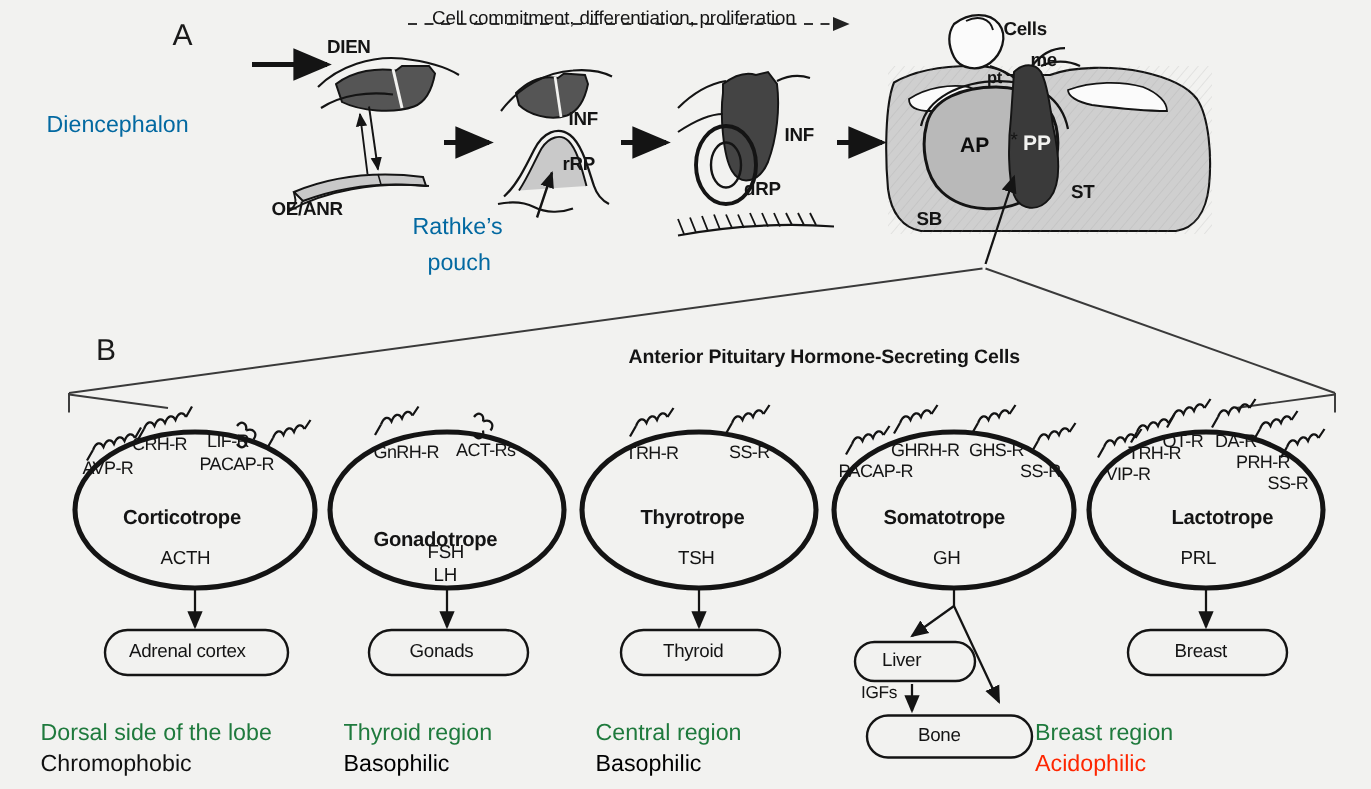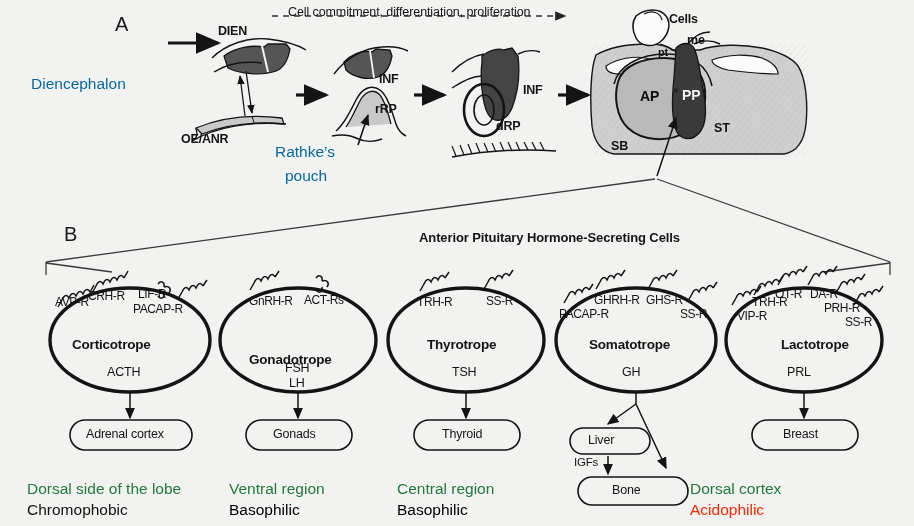--- a/index.html
+++ b/index.html
@@ -275,57 +275,57 @@
   <div class="lbl sci anat" style="left:714px;top:122px;">ST</div>
   <div class="lbl sci anat" style="left:611px;top:140px;">SB</div>
 
   <div class="lbl ann ann-red" style="left:31px;top:76px;">Diencephalon</div>
   <div class="lbl ann ann-red" style="left:275px;top:144px;">Rathke’s</div>
   <div class="lbl ann ann-red" style="left:285px;top:168px;">pouch</div>
 
   <div class="lbl sci panel-letter" style="left:64px;top:224px;">B</div>
   <div class="lbl sci b-title" style="left:419px;top:231px;">Anterior Pituitary Hormone-Secreting Cells</div>
 
-  <div class="lbl sci recep" style="left:55px;top:296px;">AVP-R</div>
+  <div class="lbl sci recep" style="left:55px;top:306px;">AVP-R</div>
   <div class="lbl sci recep" style="left:88px;top:290px;">CRH-R</div>
   <div class="lbl sci recep" style="left:138px;top:288px;">LIF-R</div>
   <div class="lbl sci recep" style="left:133px;top:303px;">PACAP-R</div>
-  <div class="lbl sci cellname" style="left:72px;top:338px;">Corticotrope</div>
+  <div class="lbl sci cellname" style="left:82px;top:338px;">Corticotrope</div>
   <div class="lbl sci hormone" style="left:107px;top:366px;">ACTH</div>
   <div class="lbl sci organ" style="left:86px;top:428px;">Adrenal cortex</div>
   <div class="lbl ann ann-green" style="left:27px;top:481px;">Dorsal side of the lobe</div>
   <div class="lbl ann ann-black" style="left:27px;top:502px;">Chromophobic</div>
 
   <div class="lbl sci recep" style="left:249px;top:295px;">GnRH-R</div>
   <div class="lbl sci recep" style="left:304px;top:294px;">ACT-Rs</div>
   <div class="lbl sci cellname" style="left:249px;top:338px;margin-top:15px;">Gonadotrope</div>
   <div class="lbl sci hormone" style="left:285px;top:362px;">FSH</div>
   <div class="lbl sci hormone" style="left:289px;top:377px;">LH</div>
   <div class="lbl sci organ" style="left:273px;top:428px;">Gonads</div>
-  <div class="lbl ann ann-green" style="left:229px;top:481px;">Ventral region</div>
+  <div class="lbl ann ann-green" style="left:229px;top:481px;">Thyroid region</div>
   <div class="lbl ann ann-baso" style="left:229px;top:502px;">Basophilic</div>
 
   <div class="lbl sci recep" style="left:417px;top:296px;">TRH-R</div>
   <div class="lbl sci recep" style="left:486px;top:295px;">SS-R</div>
   <div class="lbl sci cellname" style="left:427px;top:338px;">Thyrotrope</div>
   <div class="lbl sci hormone" style="left:452px;top:366px;">TSH</div>
   <div class="lbl sci organ" style="left:442px;top:428px;">Thyroid</div>
   <div class="lbl ann ann-green" style="left:397px;top:481px;">Central region</div>
   <div class="lbl ann ann-baso" style="left:397px;top:502px;">Basophilic</div>
 
   <div class="lbl sci recep" style="left:559px;top:308px;">PACAP-R</div>
   <div class="lbl sci recep" style="left:594px;top:294px;">GHRH-R</div>
   <div class="lbl sci recep" style="left:646px;top:294px;">GHS-R</div>
   <div class="lbl sci recep" style="left:680px;top:308px;">SS-R</div>
   <div class="lbl sci cellname" style="left:589px;top:338px;">Somatotrope</div>
   <div class="lbl sci hormone" style="left:622px;top:366px;">GH</div>
   <div class="lbl sci organ" style="left:588px;top:434px;">Liver</div>
   <div class="lbl sci igfs" style="left:574px;top:457px;">IGFs</div>
   <div class="lbl sci organ" style="left:612px;top:484px;">Bone</div>
-  <div class="lbl ann ann-green" style="left:690px;top:481px;">Dorsal cortex</div>
+  <div class="lbl ann ann-green" style="left:690px;top:481px;">Breast region</div>
   <div class="lbl ann ann-acid" style="left:690px;top:502px;">Acidophilic</div>
 
   <div class="lbl sci recep" style="left:737px;top:310px;">VIP-R</div>
   <div class="lbl sci recep" style="left:752px;top:296px;">TRH-R</div>
   <div class="lbl sci recep" style="left:775px;top:288px;">OT-R</div>
   <div class="lbl sci recep" style="left:810px;top:288px;">DA-R</div>
   <div class="lbl sci recep" style="left:824px;top:302px;">PRH-R</div>
   <div class="lbl sci recep" style="left:845px;top:316px;">SS-R</div>
   <div class="lbl sci cellname" style="left:761px;top:338px;padding-left:20px;">Lactotrope</div>
   <div class="lbl sci hormone" style="left:787px;top:366px;">PRL</div>

